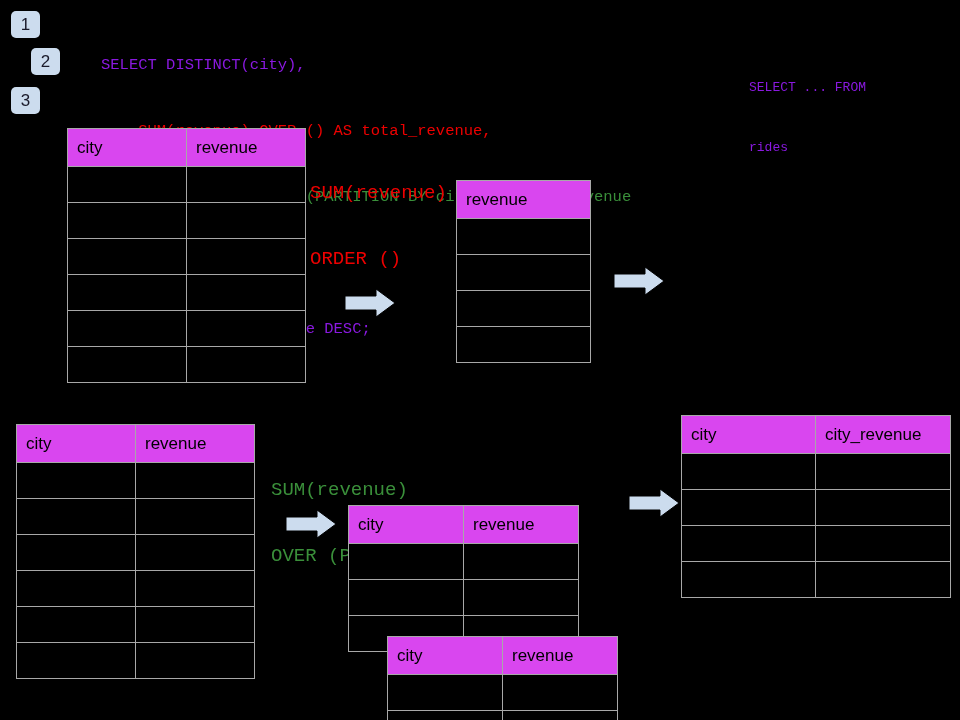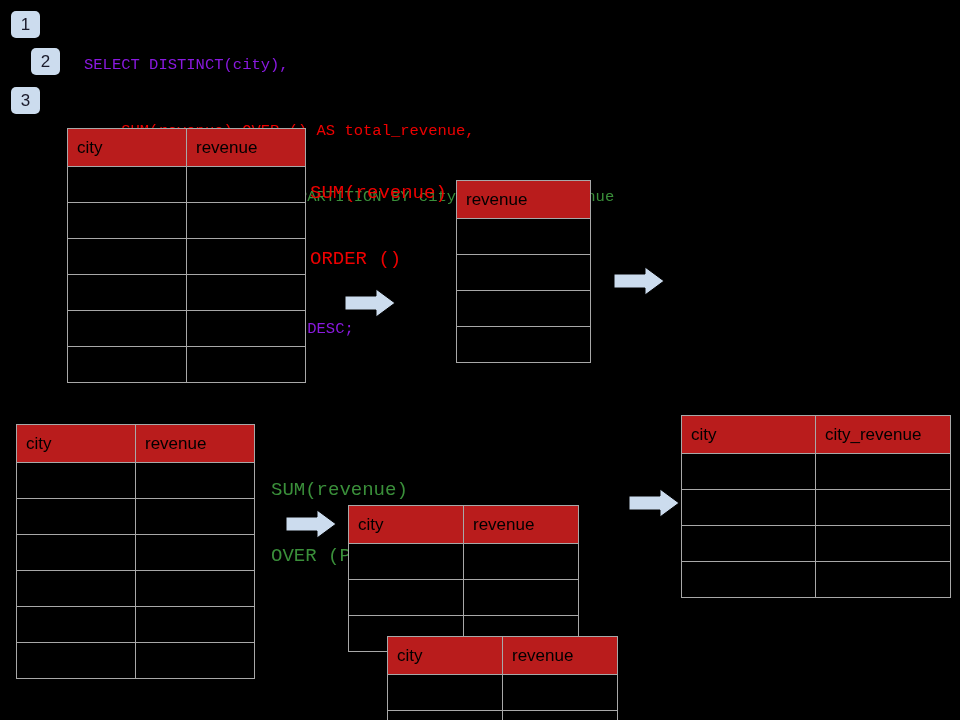--- a/index.html
+++ b/index.html
@@ -28,21 +28,21 @@
     font-family: "Liberation Sans", sans-serif;
     font-size: 17px;
     line-height: 27px;
     text-align: center;
     font-weight: normal;
   }
 
   
   .sql-block {
     position: absolute;
-    left: 84px;
+    left: 101px;
     top: 10px;
     font-family: "Liberation Mono", monospace;
     font-size: 15.5px;
     line-height: 22px;
     white-space: pre;
     letter-spacing: 0px;
   }
   .sql-line { white-space: pre; }
   .c-violet { color: #8a19e0; }
   .c-red    { color: #ee0000; }
@@ -76,21 +76,21 @@
     border-collapse: collapse;
     background: #000000;
     table-layout: fixed;
   }
   .tbl td, .tbl th {
     border: 1px solid #a8a8a8;
     padding: 0;
     margin: 0;
   }
   .tbl th {
-    background: #b91c1c;
+    background: #d946ef;
     color: #000000;
     font-family: "Liberation Sans", sans-serif;
     font-size: 17px;
     font-weight: normal;
     text-align: left;
     padding-left: 9px;
     height: 38px;
     box-sizing: border-box;
   }
   .tbl td {
@@ -114,20 +114,24 @@
   <div class="step-badge" style="left:11px; top:87px;">3</div>
 
   <div class="sql-block">
     <div class="sql-line c-violet">SELECT DISTINCT(city),</div>
     <div class="sql-line c-red">    SUM(revenue) OVER () AS total_revenue,</div>
     <div class="sql-line c-green">    SUM(revenue) OVER (PARTITION BY city) as city_revenue</div>
     <div class="sql-line c-violet">  FROM rides</div>
     <div class="sql-line c-violet">  ORDER by city_revenue DESC;</div>
   </div>
 
+  <div class="side-label">
+    <div>SELECT ... FROM</div>
+    <div>rides</div>
+  </div>
 
   <div class="annot annot-red" style="left:310px; top:138px;">
     <div>SUM(revenue)</div>
     <div>ORDER ()</div>
   </div>
 
   <div class="annot annot-green" style="left:271px; top:435px;">
     <div>SUM(revenue)</div>
     <div>OVER (PARTITION</div>
   </div>

